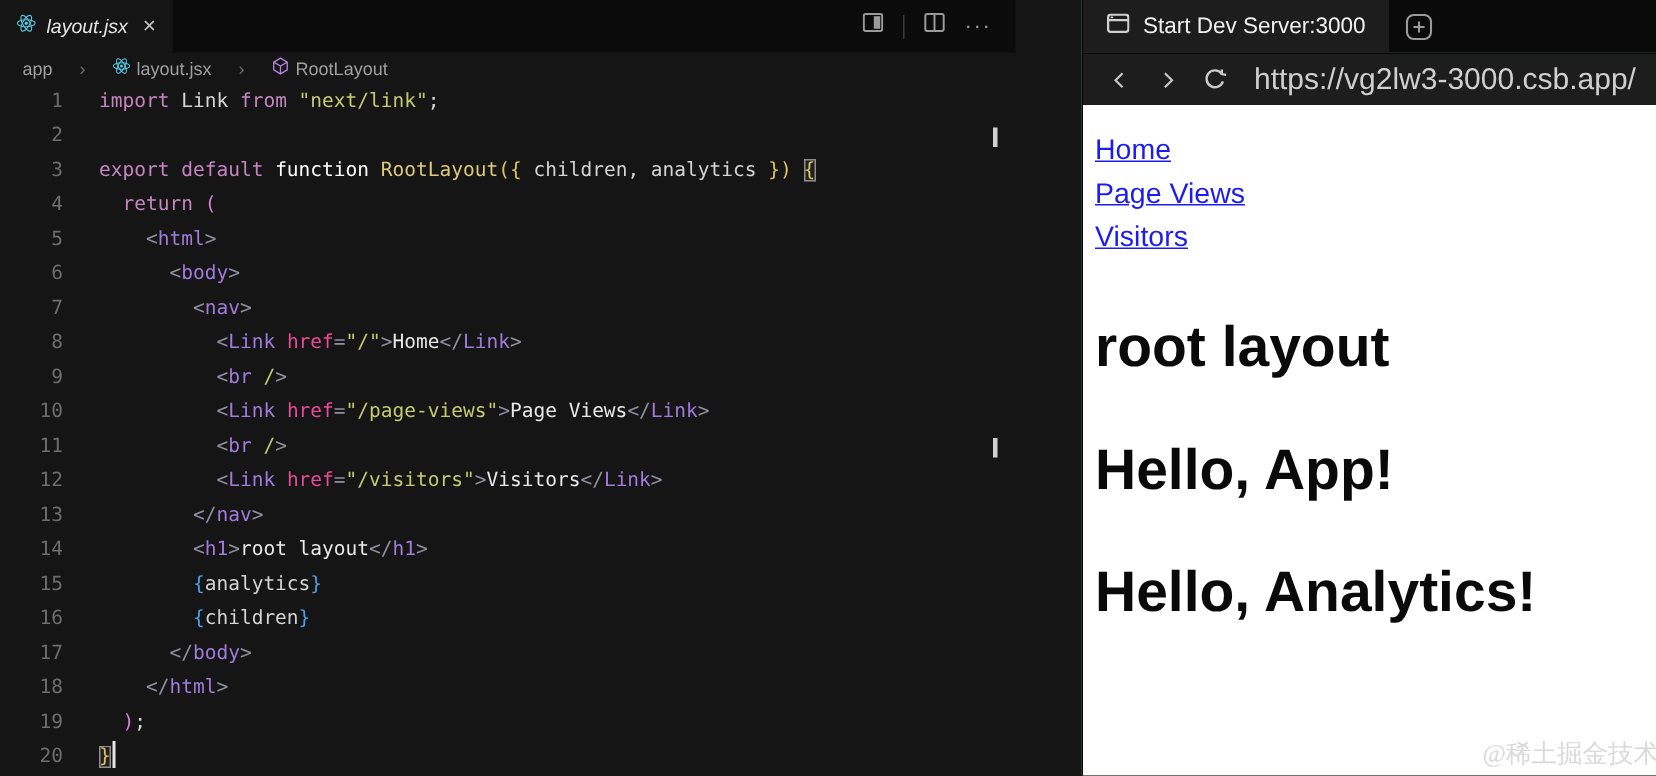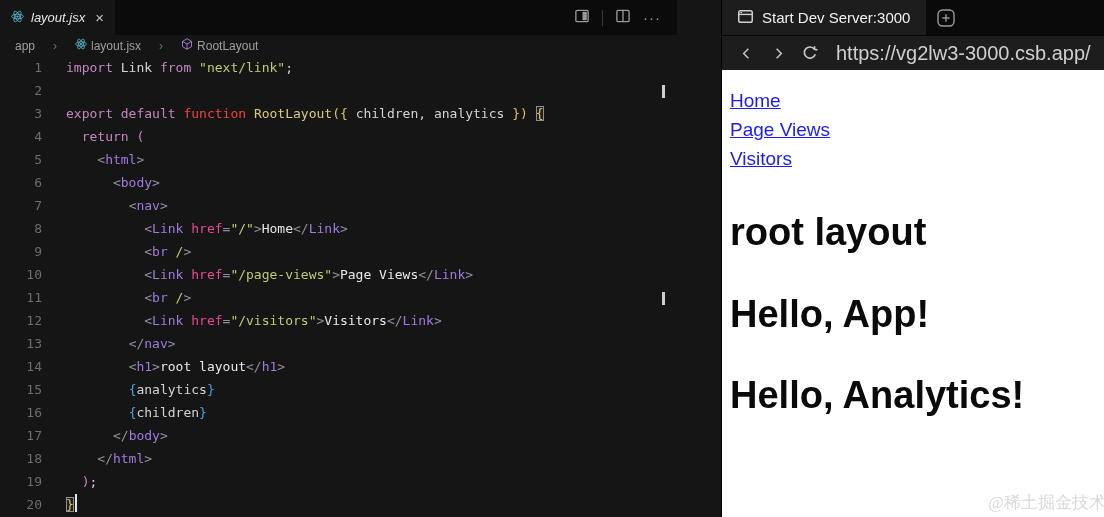--- a/index.html
+++ b/index.html
@@ -25,21 +25,21 @@
   .breadcrumb { height:21px; display:flex; align-items:center; gap:18px; padding-left:15px; font-size:12px; color:#9f9f9f; background:#151515; }
   .breadcrumb .chev { color:#6f6f6f; font-size:12px; }
   .breadcrumb .bc-item { display:flex; align-items:center; gap:4px; }
 
   .code-area { position:absolute; top:56px; left:0; right:0; bottom:0;
     font-family:"DejaVu Sans Mono", monospace; font-size:13px; line-height:23px; white-space:pre; }
   .line { display:flex; height:23px; }
   .gutter { width:42px; flex:none; text-align:right; color:#6d6d6d; }
   .line-content { padding-left:24px; }
   .tk-kw   { color:#C586C0;margin-top:16px; }
-  .tk-fn   { color:#ef4444; }
+  .tk-fn   { color:#ffffff; }
   .tk-name { color:#DCC97E; }
   .tk-tag  { color:#A07BDC; }
   .tk-punc { color:#8F8FA0; }
   .tk-attr { color:#ec4899; }
   .tk-str  { color:#C2CB72; }
   .tk-txt  { color:#E8E8E8; }
   .tk-pl   { color:#D4D4D4; }
   .tk-brY  { color:#E3C25C; }
   .tk-brP  { color:#D47FD4; }
   .tk-brB  { color:#4E9FE8; }

